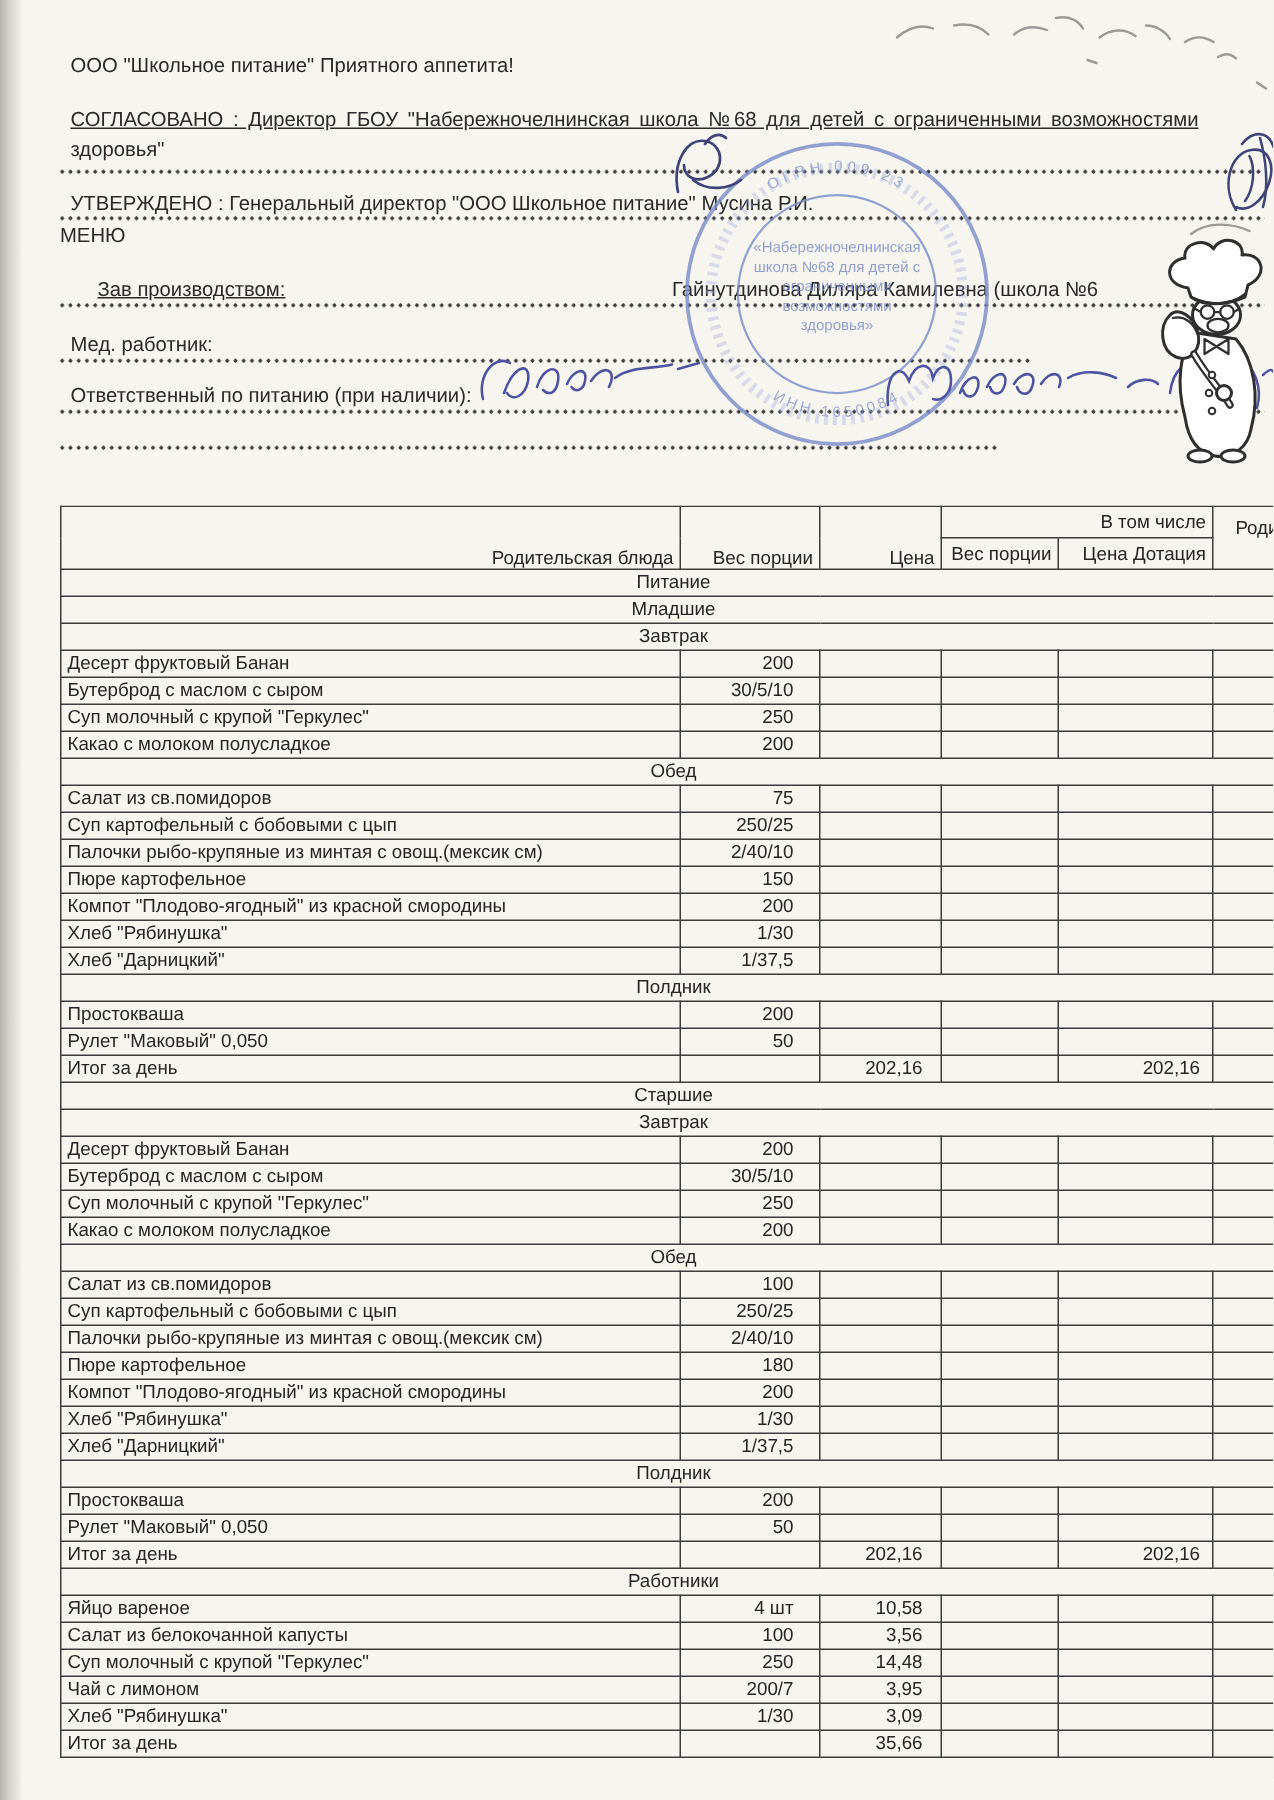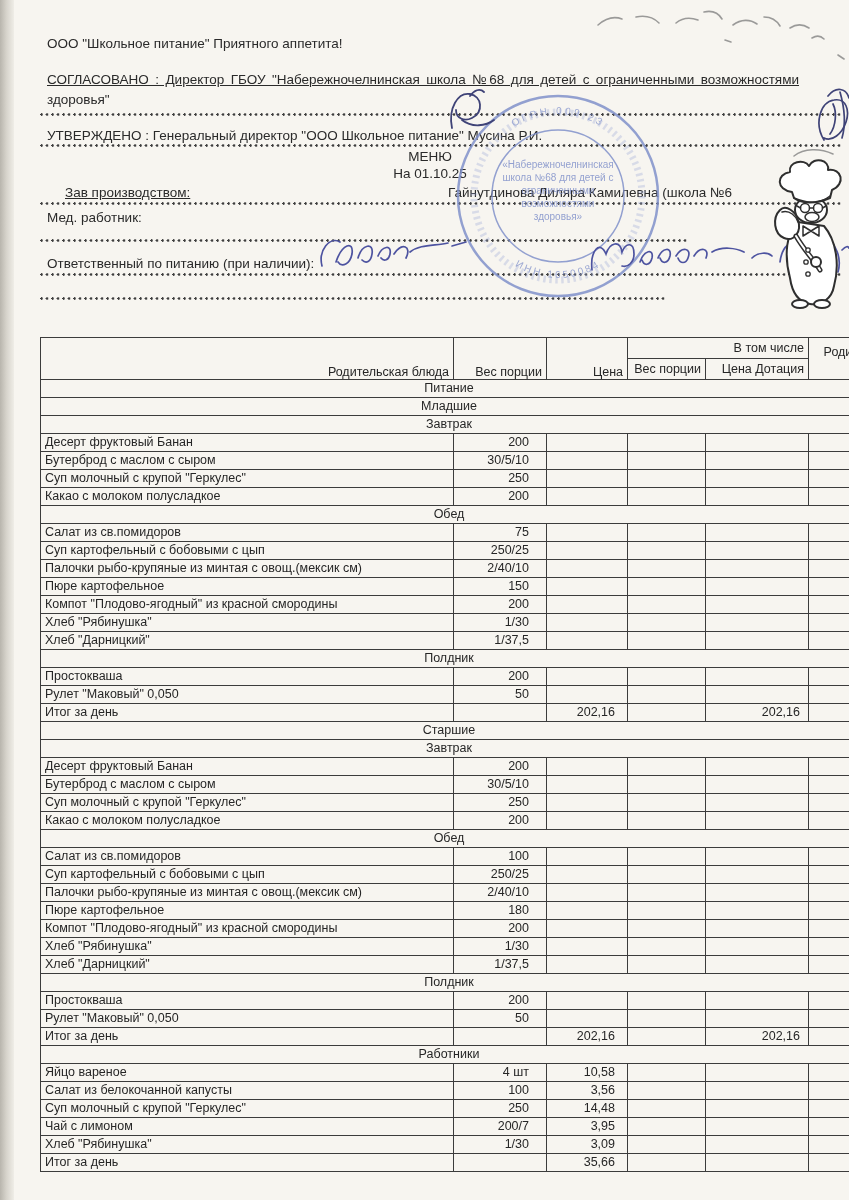--- a/index.html
+++ b/index.html
@@ -2,21 +2,21 @@
 <html><head>
 <meta charset="utf-8">
 <style>
   html,body{margin:0;padding:0;}
   body{background:#e9e7e1;font-family:"Liberation Sans","DejaVu Sans",sans-serif;}
   .scan{position:relative;width:849px;height:1200px;background:#f7f5f0;overflow:hidden;color:#2a2a2a;}
   .edge-left{position:absolute;left:0;top:0;width:14px;height:100%;
     background:linear-gradient(90deg,#b8b5ad 0%,#d6d3cb 45%,#efede7 100%);}
   .txt{position:absolute;font-size:13.5px;line-height:15px;white-space:nowrap;}
   .just{white-space:normal;text-align:justify;text-align-last:justify;}
-  .center{text-align:center;}
+  .center{}
   .dotline{position:absolute;height:3px;
     background-image:radial-gradient(circle at 1.5px 1.5px,#3e3e3e 1.15px,transparent 1.4px);
     background-size:5.5px 3px;background-repeat:repeat-x;}
   .table-wrap{position:absolute;left:40px;top:337px;width:809px;overflow:hidden;}
   table.menu{border-collapse:collapse;table-layout:fixed;width:868px;}
   table.menu th,table.menu td{border:1px solid #3c3c3c;font-size:12.5px;font-weight:400;
     color:#262626;padding:0 4px;overflow:hidden;}
   table.menu thead th{height:20px;text-align:right;white-space:nowrap;}
   .th-bottom{vertical-align:bottom;padding-bottom:1px;}
   .th-including{vertical-align:middle;}
@@ -39,27 +39,26 @@
   <div class="txt" style="left:47px;top:36px;">ООО "Школьное питание" Приятного аппетита!</div>
 
   <div class="txt just" style="left:47px;top:72px;width:752px;text-decoration:underline;">СОГЛАСОВАНО : Директор ГБОУ "Набережночелнинская школа №68 для детей с ограниченными возможностями</div>
   <div class="txt" style="left:47px;top:92px;">здоровья"</div>
   <div class="dotline" style="left:40px;top:113px;width:803px;"></div>
 
   <div class="txt" style="left:47px;top:128px;">УТВЕРЖДЕНО : Генеральный директор "ООО Школьное питание" Мусина Р.И.</div>
   <div class="dotline" style="left:40px;top:144px;width:803px;"></div>
 
   <div class="txt center" style="left:40px;top:149px;width:780px;">МЕНЮ</div>
-  <div class="txt center" style="left:40px;top:166px;width:780px;">На 01.10.25</div>
 
   <div class="txt" style="left:65px;top:185px;text-decoration:underline;">Зав производством:</div>
   <div class="txt" style="left:448px;top:185px;max-width:401px;overflow:hidden;">Гайнутдинова Диляра Камилевна (школа №6</div>
   <div class="dotline" style="left:40px;top:202px;width:803px;"></div>
 
-  <div class="txt" style="left:47px;top:210px;">Мед. работник:</div>
+  <div class="txt" style="left:47px;top:222px;">Мед. работник:</div>
   <div class="dotline" style="left:40px;top:239px;width:648px;"></div>
 
   <div class="txt" style="left:47px;top:256px;">Ответственный по питанию (при наличии):</div>
   <div class="dotline" style="left:40px;top:273px;width:803px;"></div>
 
   <div class="dotline" style="left:40px;top:297px;width:625px;"></div>
 
   <div class="table-wrap">
     <table class="menu">
       <colgroup>

